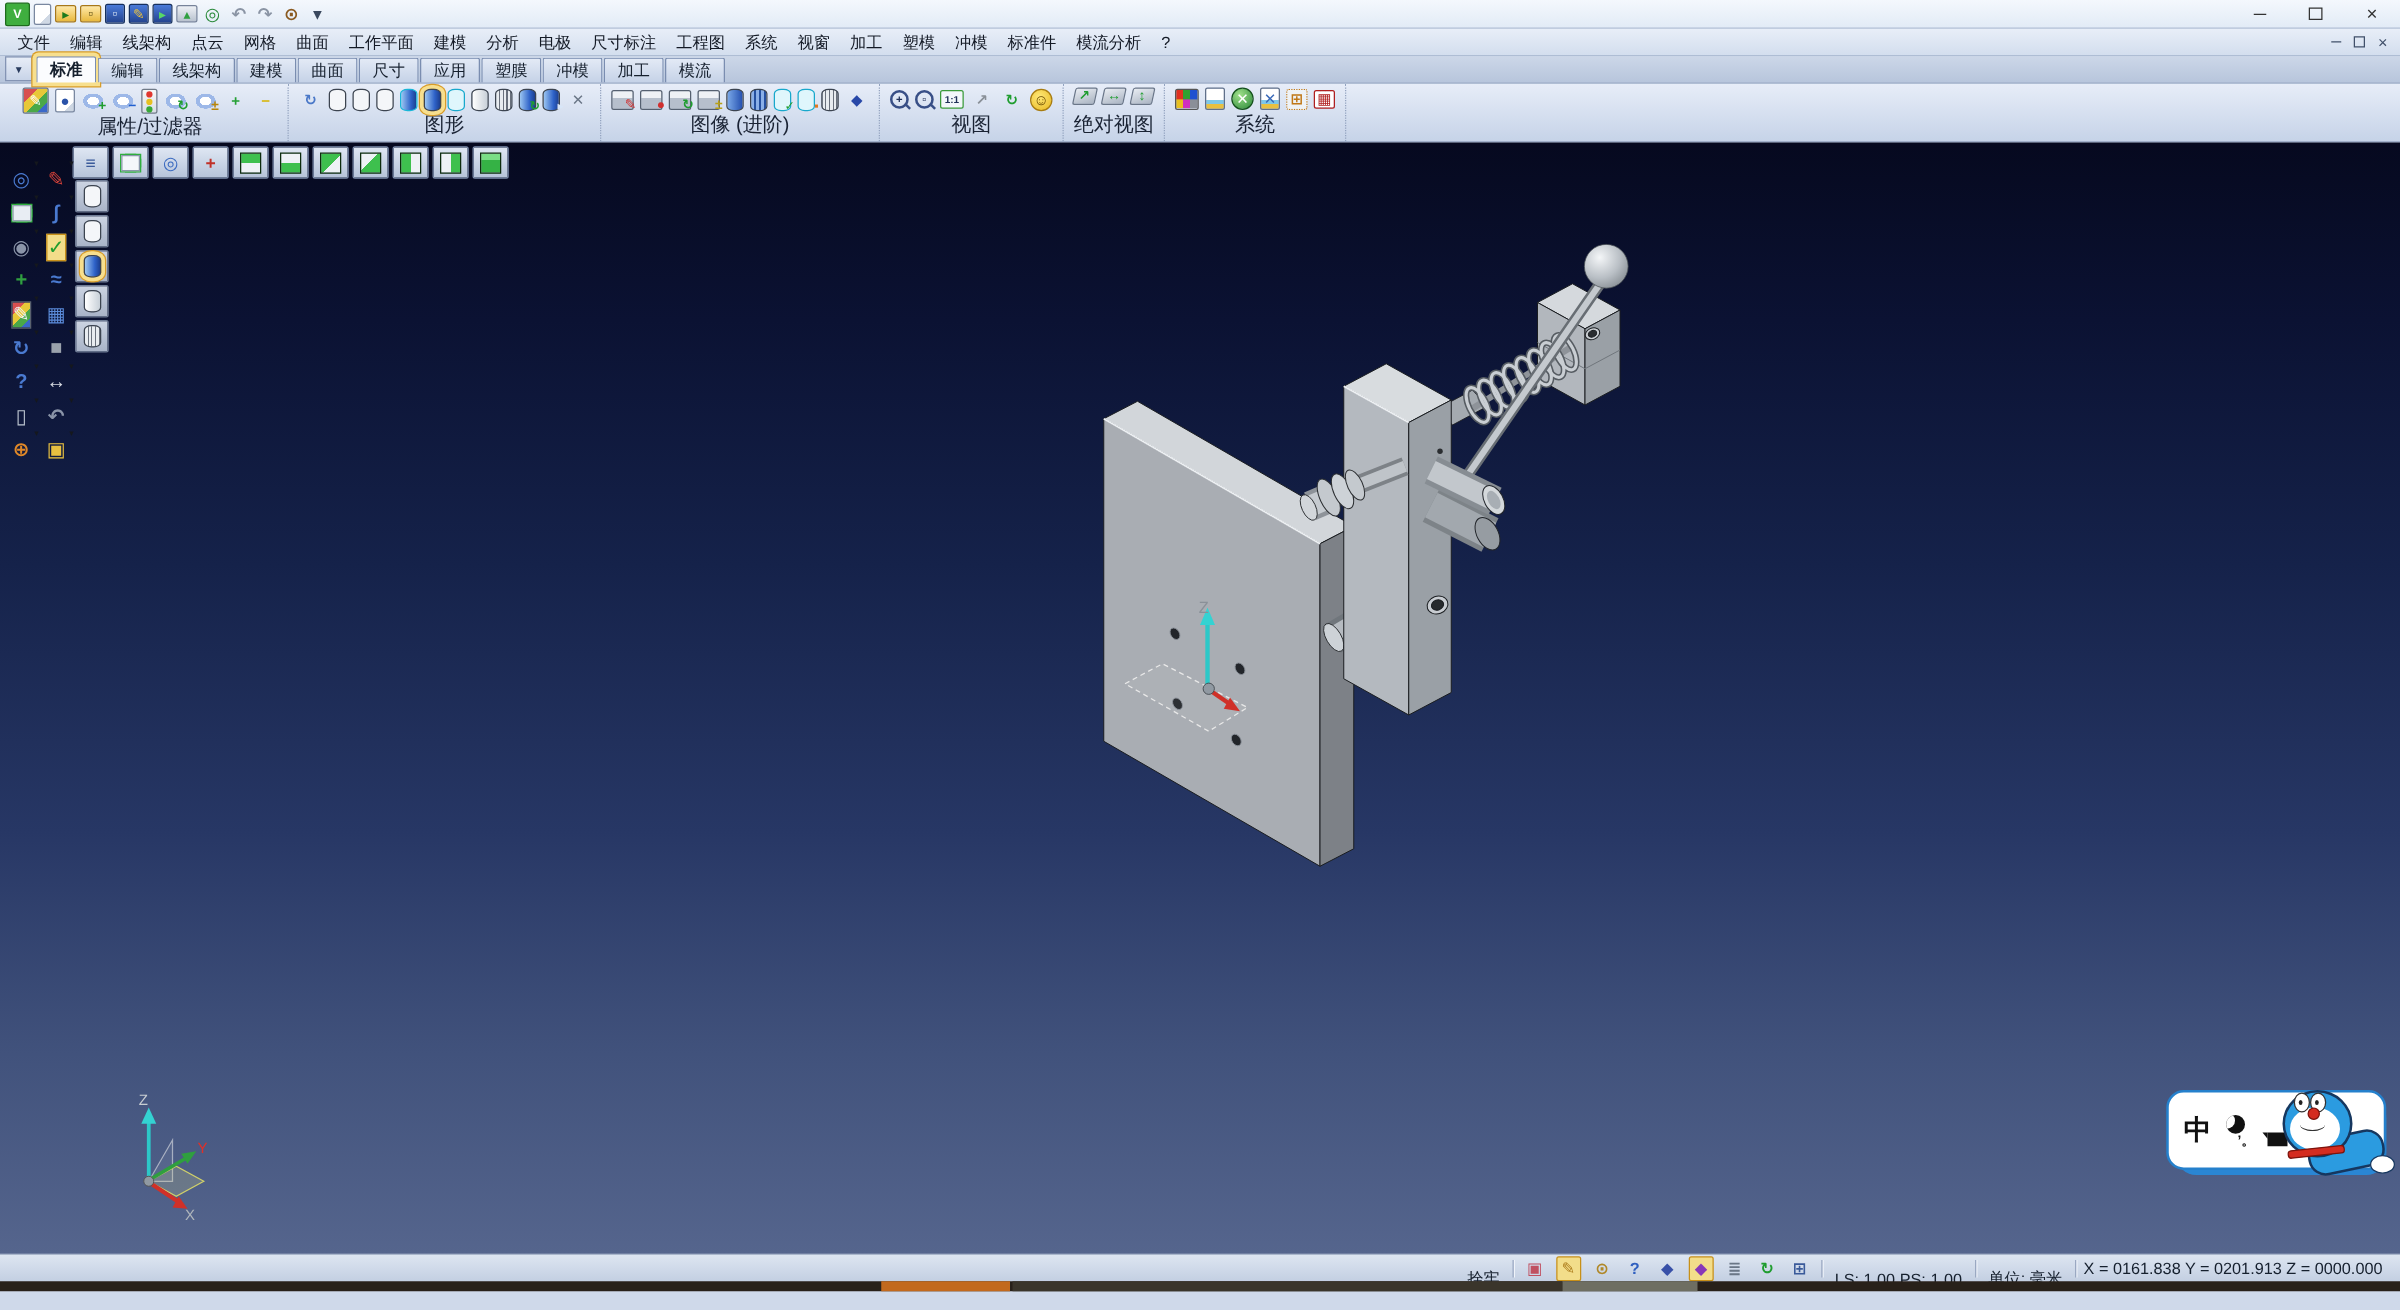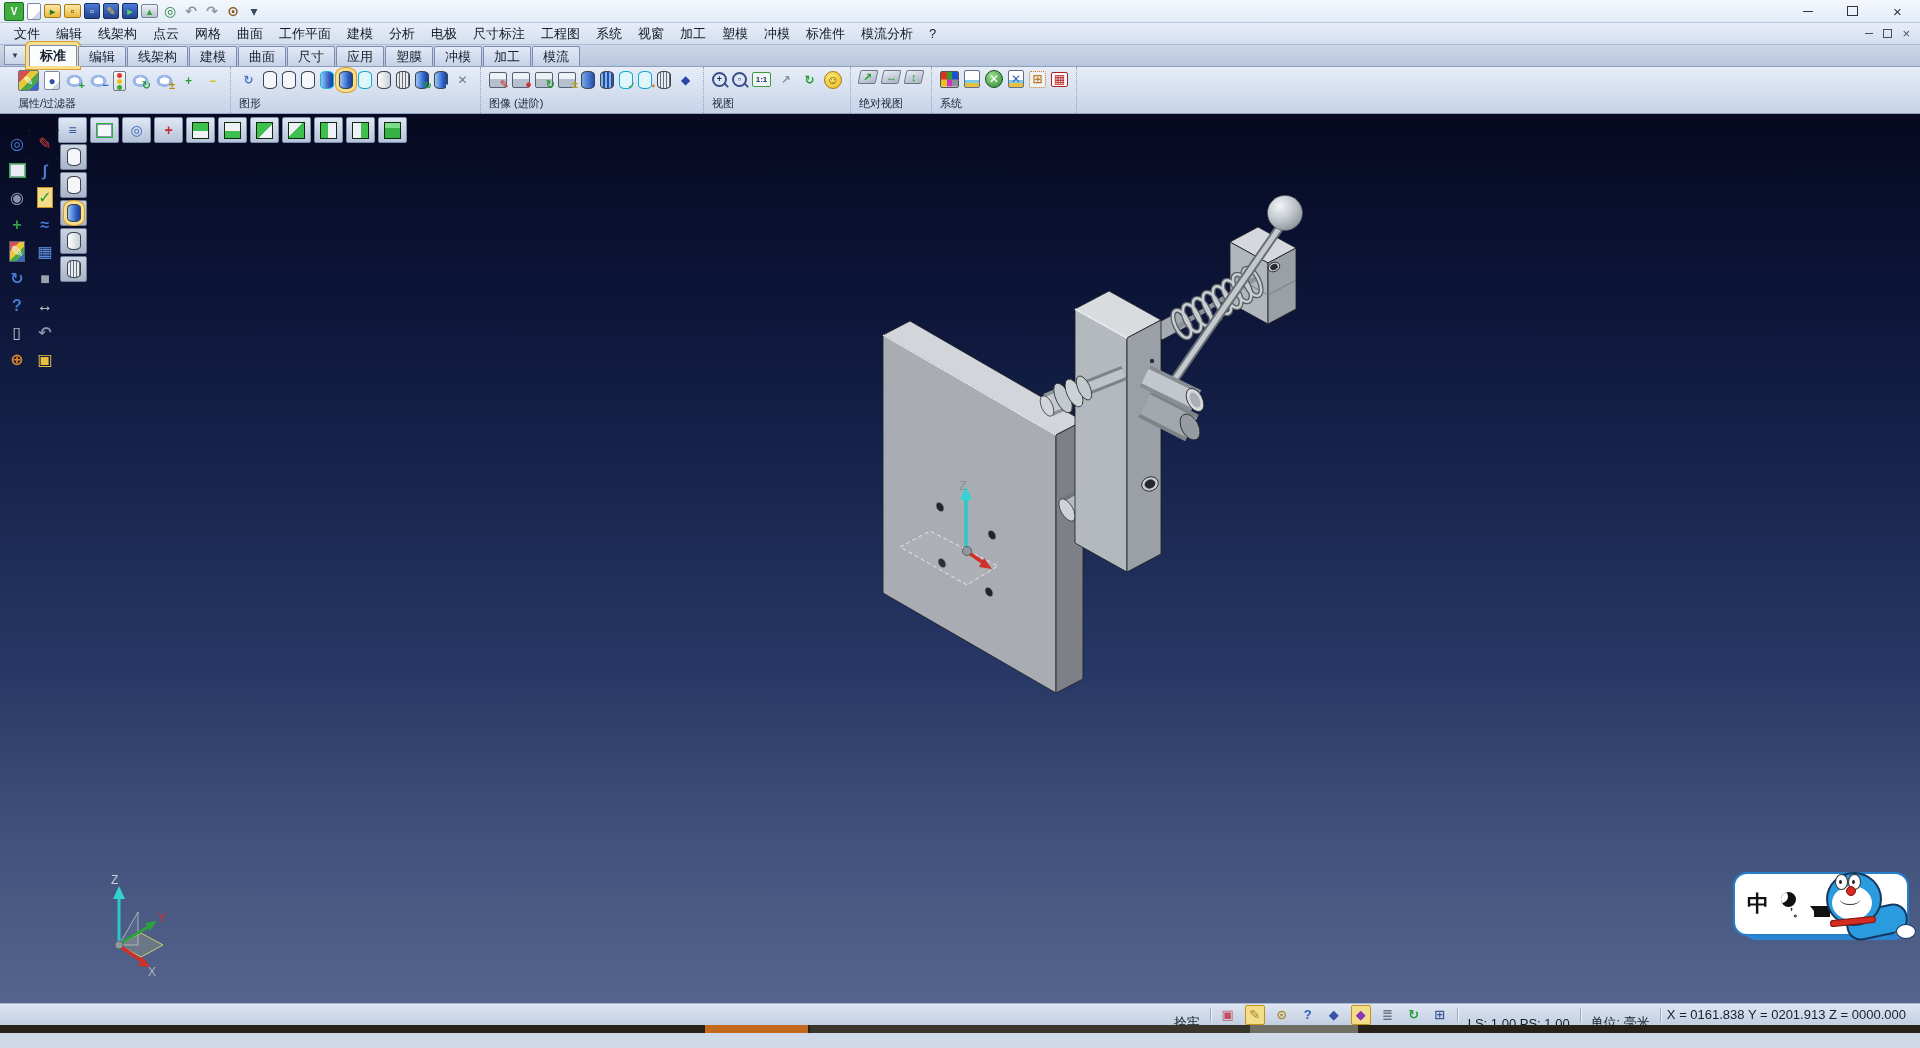--- a/index.html
+++ b/index.html
@@ -40,21 +40,21 @@
   .tab{height:19px;padding:0 10px;margin-right:1px;display:flex;align-items:center;
        background:linear-gradient(#e3eaf6,#c5d2e7);border:1px solid #7a8db0;border-bottom:none;
        border-radius:2px 2px 0 0;color:#16202e;}
   .tab.sel{background:#fbfcfe;font-weight:bold;height:20px;}
   
   .toolbar{height:46px;background:linear-gradient(#e7edf8,#c6d3e8);border-bottom:1px solid #93a3c0;
            display:flex;align-items:stretch;padding-left:10px;}
   .tgroup{display:flex;flex-direction:column;justify-content:space-between;padding:3px 8px 1px 8px;
           border-right:1px dotted #93a3c0;}
   .tg-icons{display:flex;align-items:center;gap:5px;}
-  .tg-label{text-align:left;font-size:11px;color:#1a2334;padding-bottom:1px;}
+  .tg-label{text-align:center;font-size:16px;color:#1a2334;padding-bottom:1px;}
   .tbi{width:19px;height:19px;display:inline-flex;align-items:center;justify-content:center;
        position:relative;border-radius:2px;}
   .tbi .g{font-style:normal;font-weight:bold;font-size:12px;line-height:1;}
   .k-flat{background:transparent;}
   .k-multi{background:linear-gradient(135deg,#d85050 0 30%,#e8c838 30% 55%,#4aa848 55% 78%,#3a68c8 78%);border:1px solid #6a7485;}
   .k-pagew{background:linear-gradient(135deg,#fff 75%,#cdd6e2 75%);border:1px solid #7a88a0;width:14px;height:17px;}
   .k-eye{background:radial-gradient(ellipse 60% 45% at 50% 52%,#ffffff 0 40%,#9db8e8 41% 70%,transparent 71%);}
   .k-eye .g{position:absolute;right:-1px;bottom:-1px;font-size:11px;}
   .k-traffic{background:linear-gradient(#f8f8f8,#d8dde4);border:1px solid #707a88;width:11px;height:18px;}
   .k-traffic::before{content:"";width:5px;height:5px;border-radius:50%;background:#e03830;

